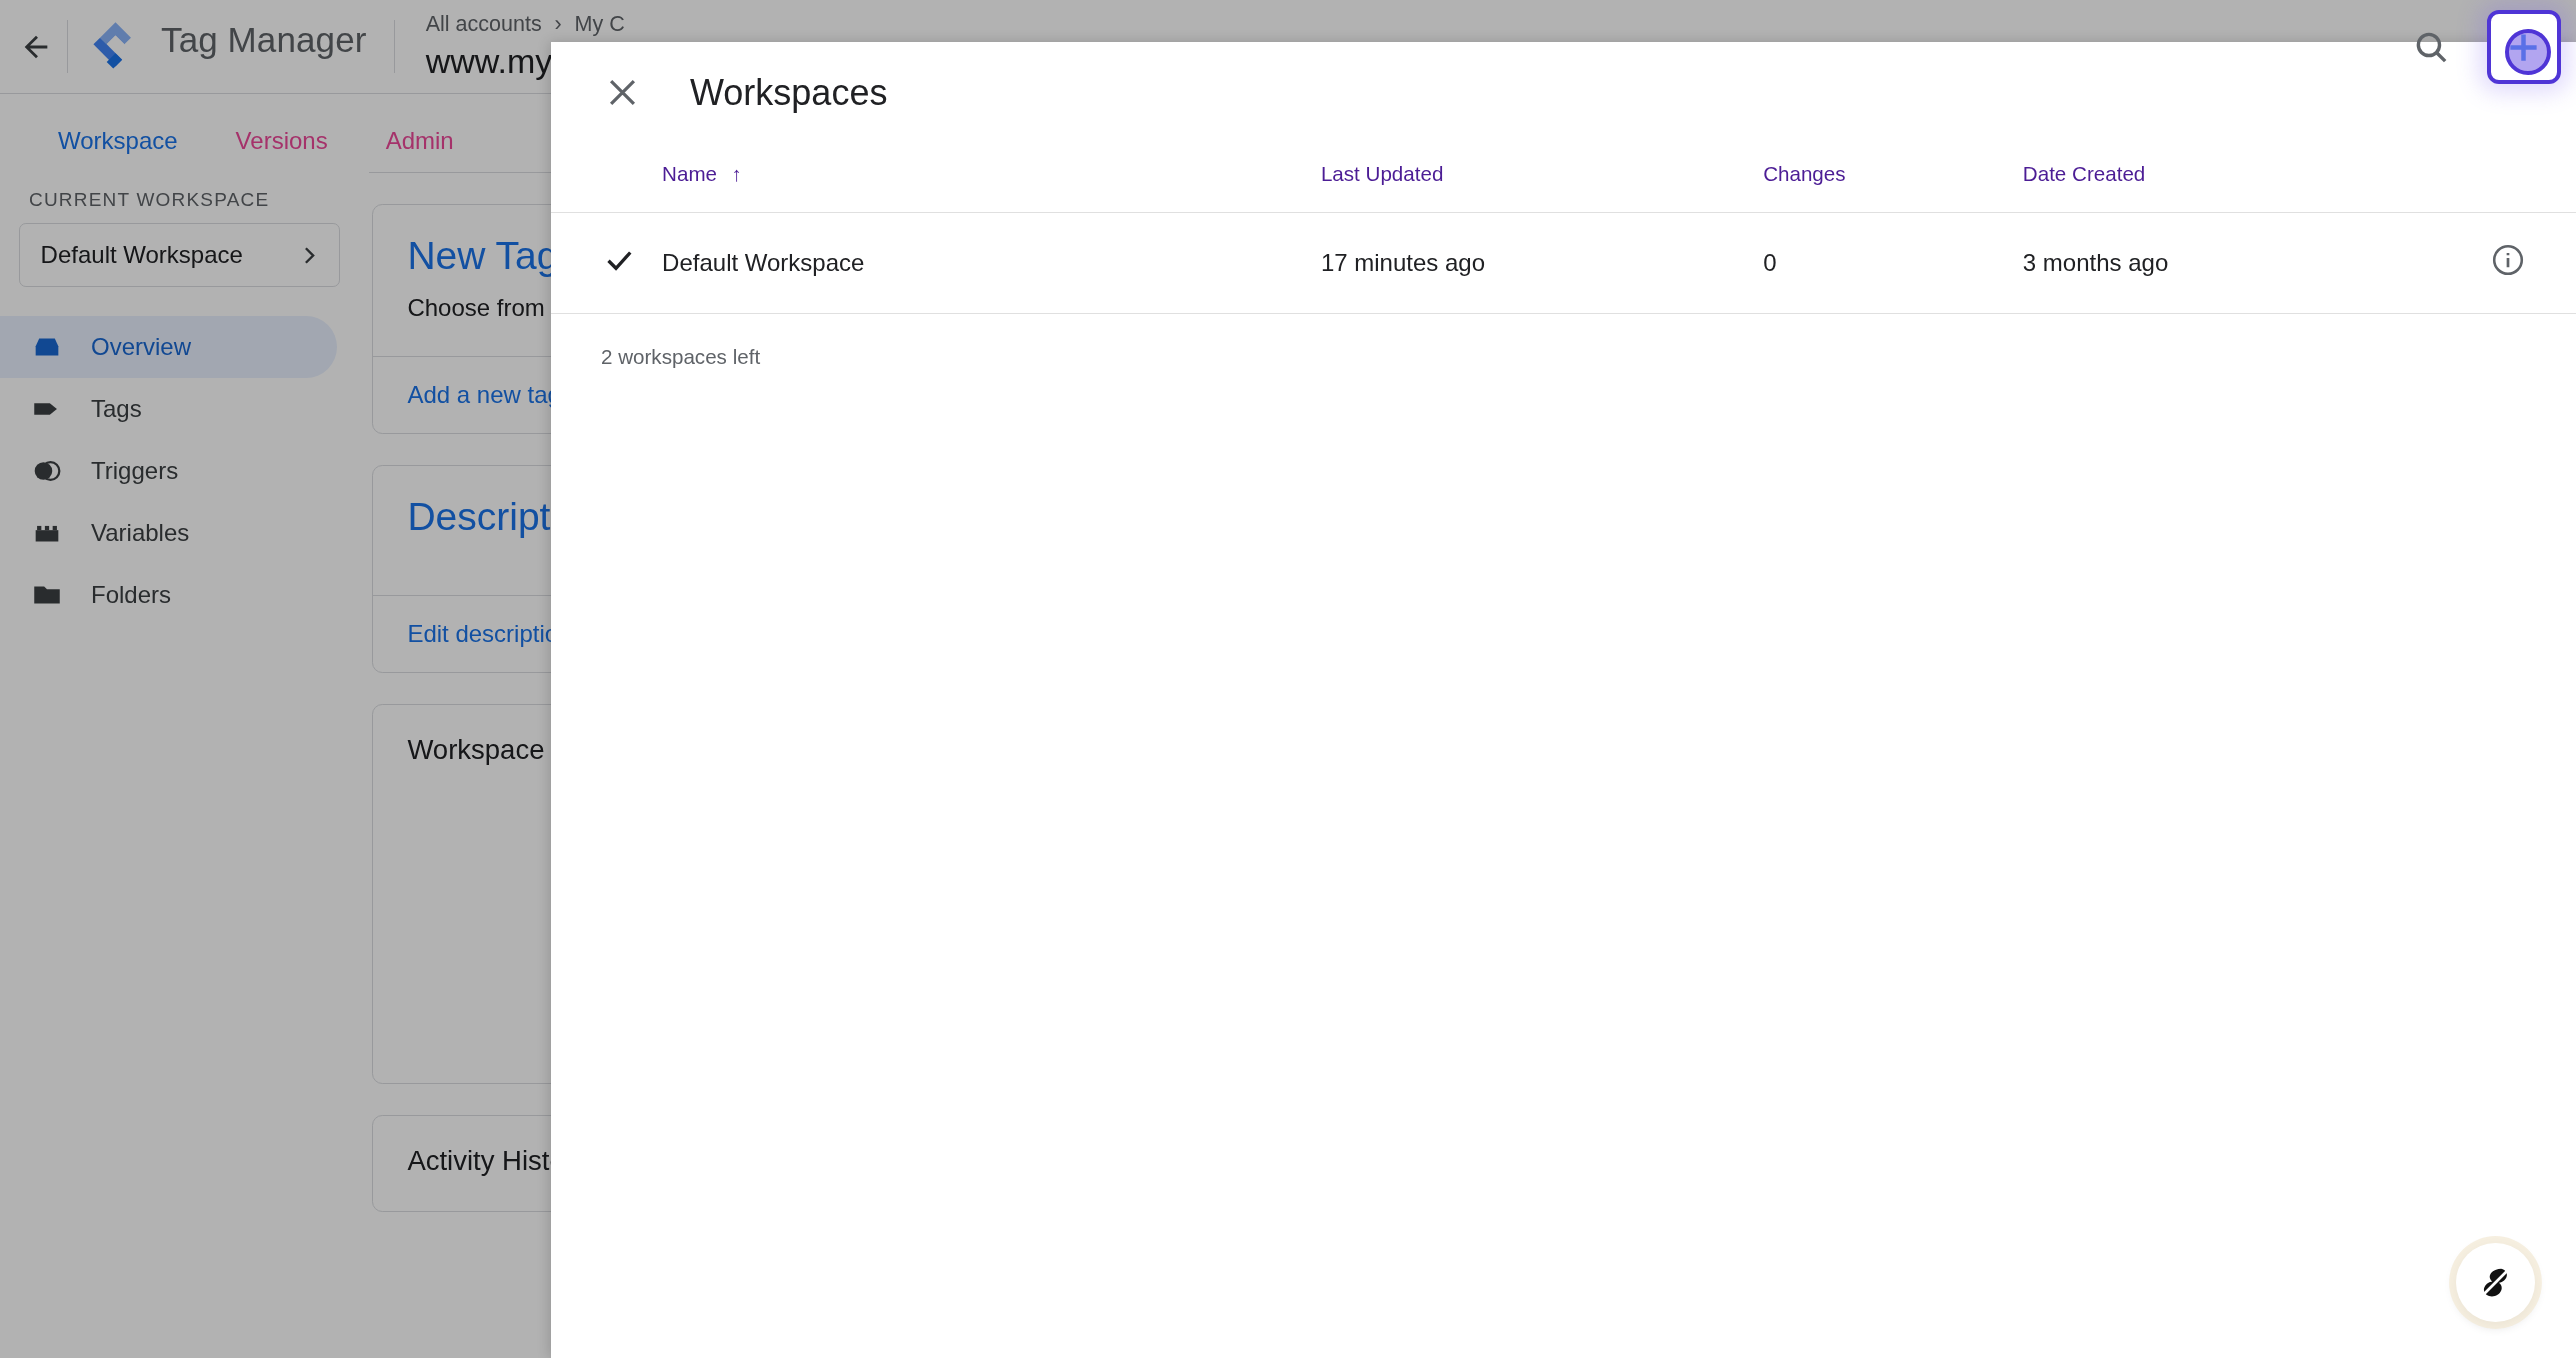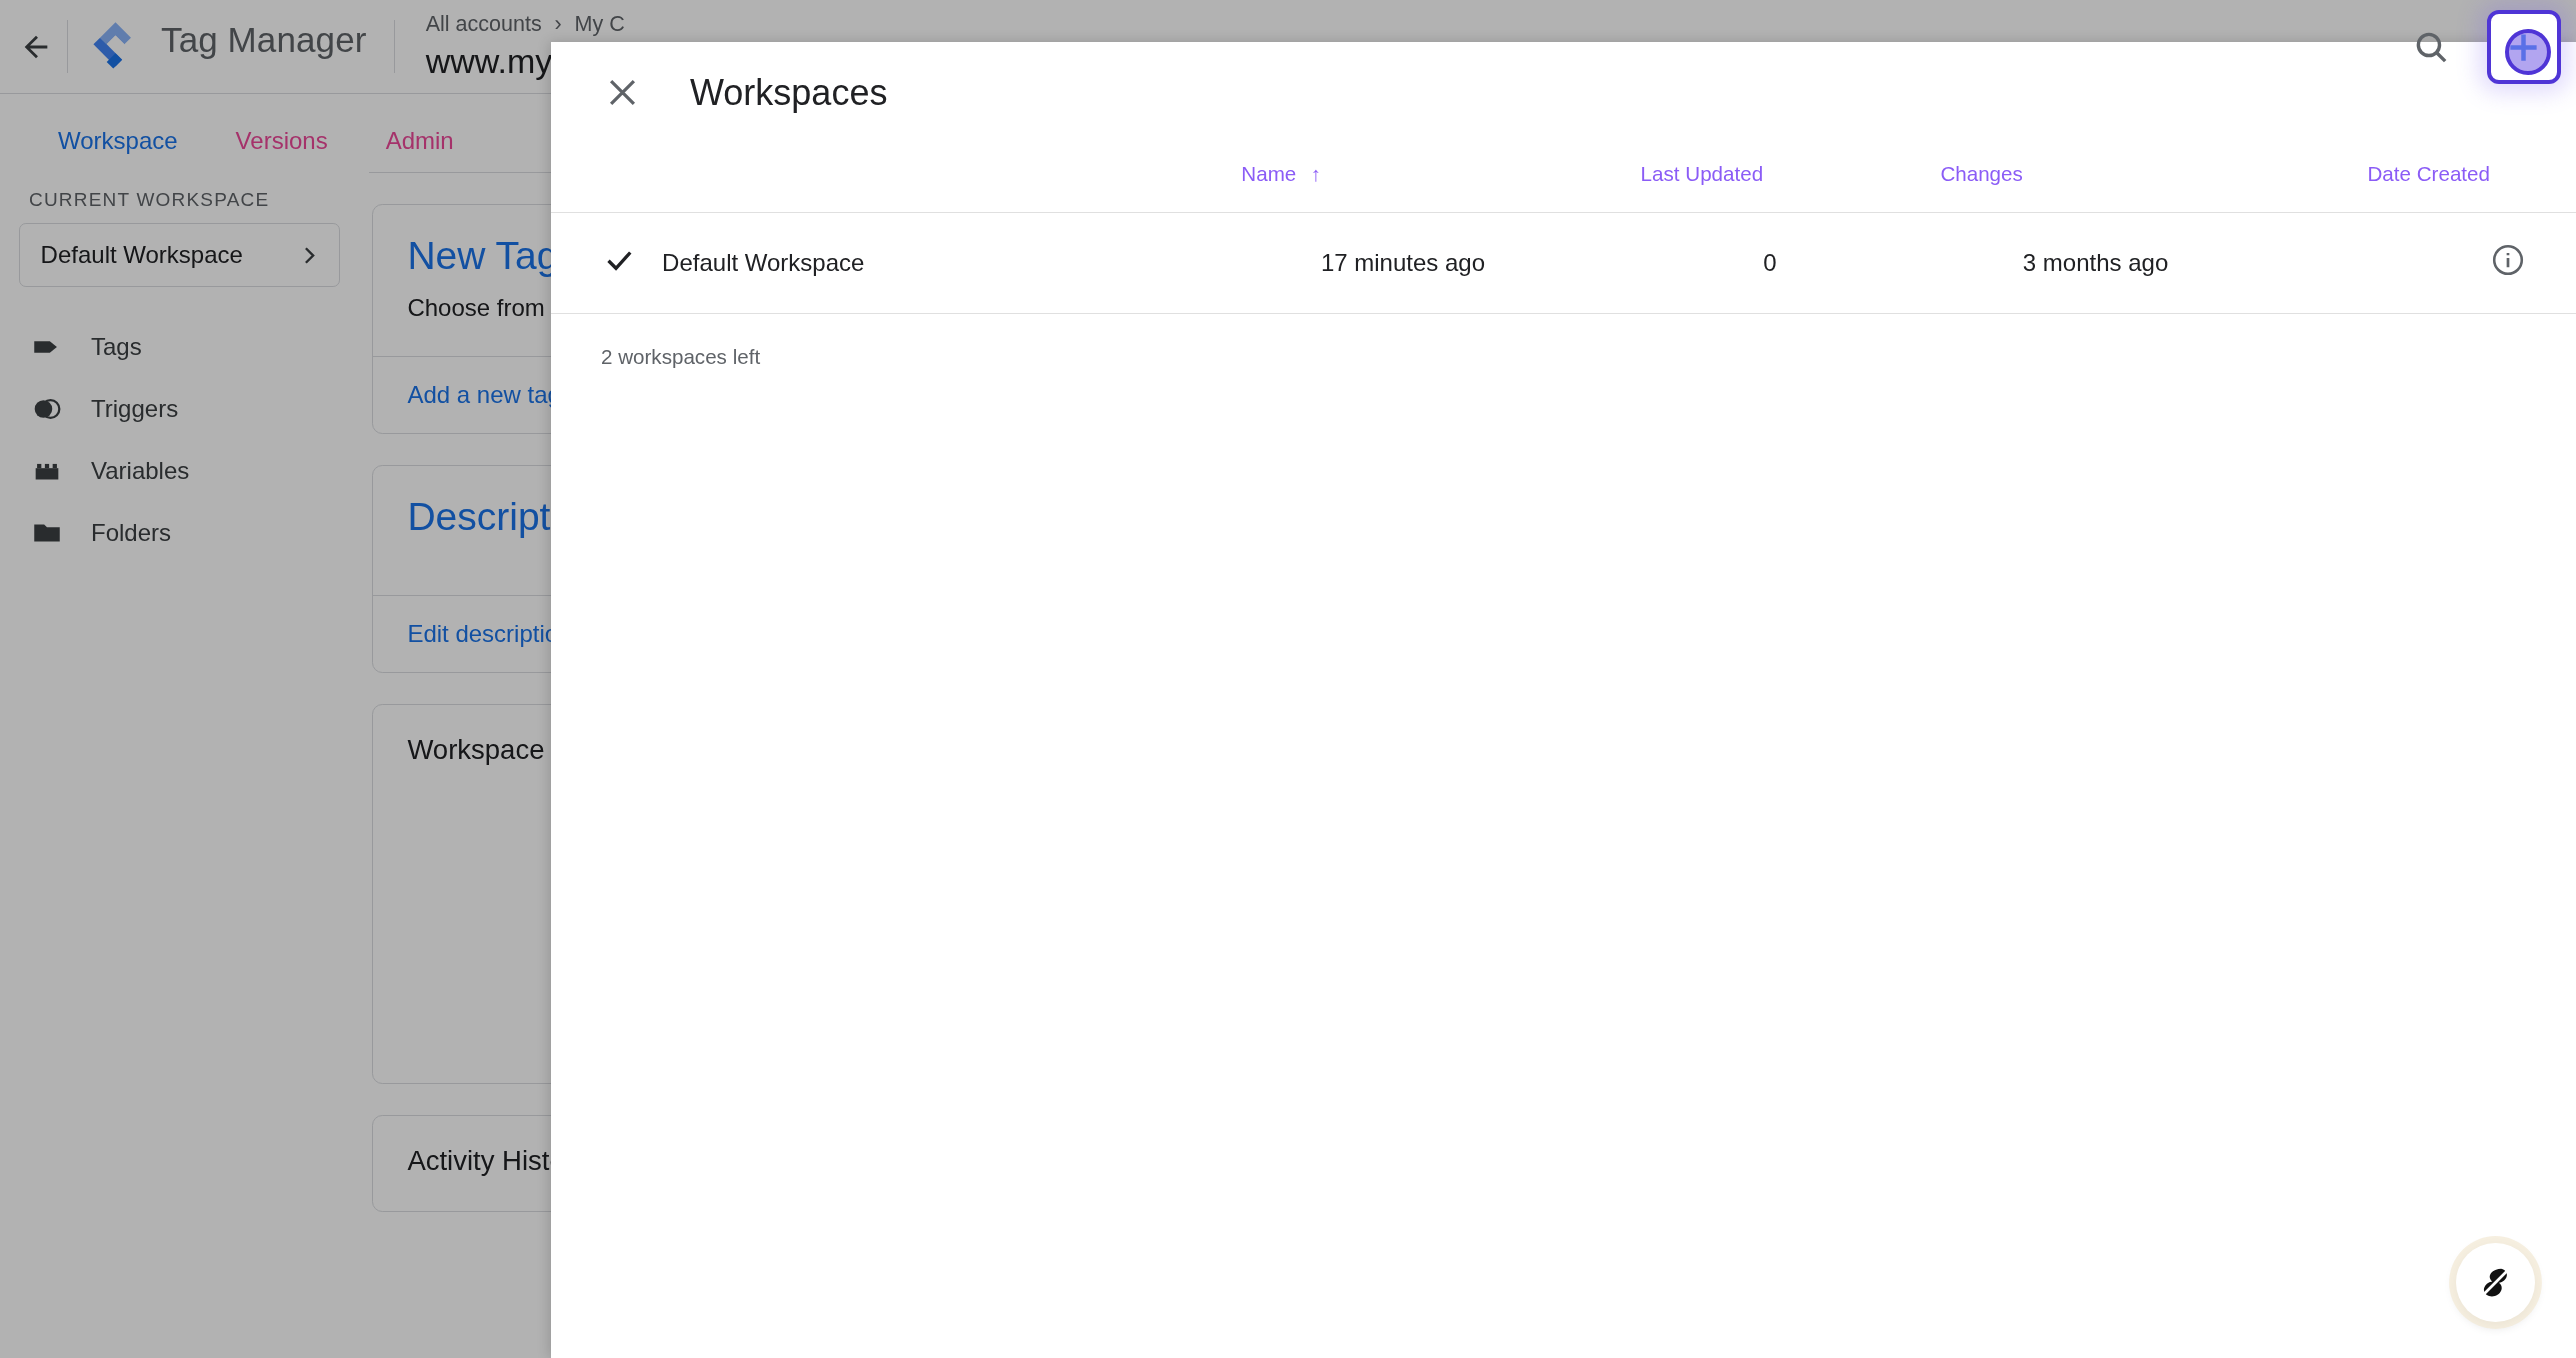--- a/index.html
+++ b/index.html
@@ -113,21 +113,21 @@
   .overlay {
     position: absolute; z-index: 50; top: 0; left: 551px; right: 0; bottom: 0;
     background: #fff; box-shadow: -1.7px 0 12px rgba(0,0,0,.16); margin-top: 42px;
   }
   .ov-head { height: 101px; display: flex; align-items: center; padding-left: 48px; gap: 45px; }
   .ov-close { width: 46px; height: 46px; display: flex; align-items: center; justify-content: center; }
   .ov-title { font-size: 36px; color: #202124; font-weight: 400; }
 
   .tbl { width: 100%; border-collapse: collapse; }
   .tbl th {
-    text-align: right; font-size: 20.6px; color: #8b5cf6; font-weight: 500;
+    text-align: left; font-size: 20.6px; color: #4c1d95; font-weight: 500;
     padding: 19px 0 26px 0; border-bottom: 0.9px solid #e0e0e0;
   }
   .tbl td {
     font-size: 24px; color: #202124; padding: 29px 0;
     border-bottom: 0.9px solid #e0e0e0;
   }
   .c-check { width: 112px; padding-left: 50px !important; }
   .c-name  { width: 678px; }
   .c-upd   { width: 455px; }
   .c-chg   { width: 266px; }
@@ -184,20 +184,28 @@
 
     <div class="sidenav">
       <div class="nav-section-label">CURRENT WORKSPACE</div>
       <div class="ws-select">
         <span class="ws-select-name">Default Workspace</span>
         <svg width="29" height="29" viewBox="0 0 24 24">
           <path d="M9 6l6 6-6 6" fill="none" stroke="#3c4043" stroke-width="2"></path>
         </svg>
       </div>
 
+      <div class="nav-item active">
+        <span class="ico">
+          <svg width="34" height="34" viewBox="0 0 24 24">
+              <path d="M4 11.5 6.5 6h11L20 11.5V18H4z" fill="#1967d2"></path>
+            </svg>
+        </span>
+        <span>Overview</span>
+      </div>
       <div class="nav-item">
         <span class="ico">
           <svg width="34" height="34" viewBox="0 0 24 24">
               <path d="M3 8h11l5 4-5 4H3z" fill="#3c4043"></path>
             </svg>
         </span>
         <span>Tags</span>
       </div>
       <div class="nav-item">
         <span class="ico">

